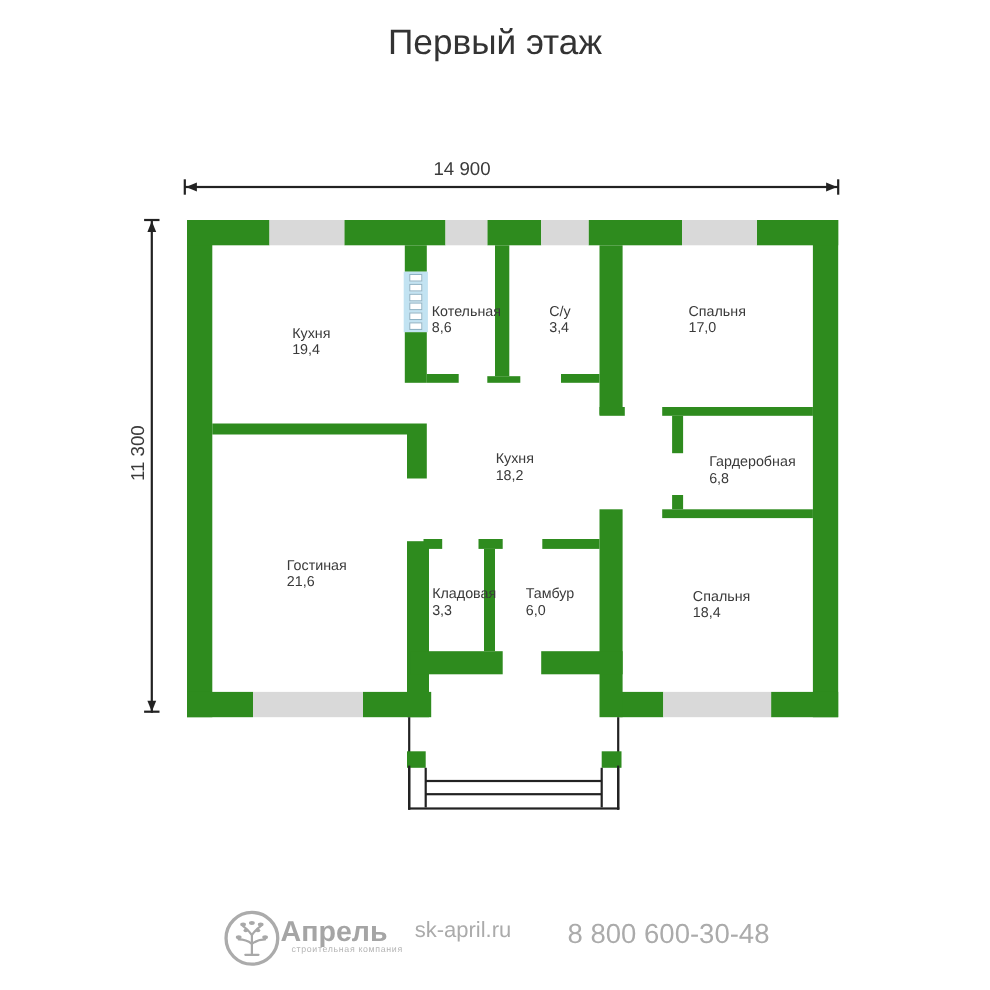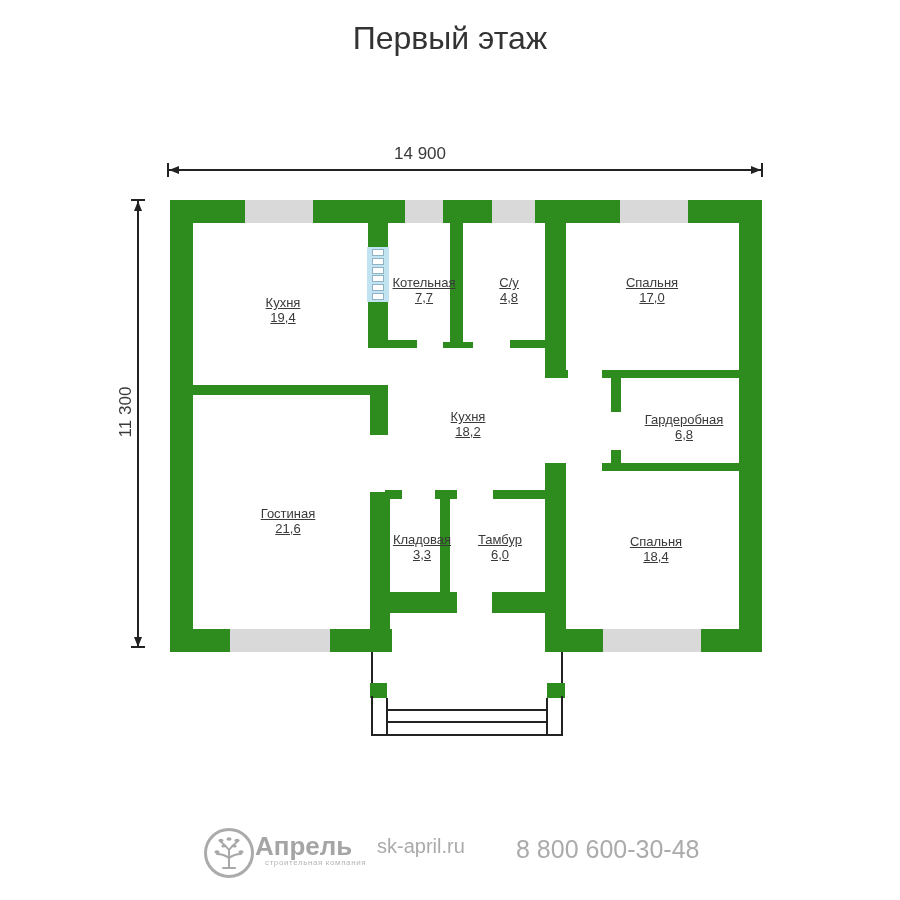--- a/index.html
+++ b/index.html
@@ -4,22 +4,22 @@
 <style>
   html,body { margin:0; padding:0; background:#fff; }
   body { width:900px; height:900px; position:relative; overflow:hidden;
          font-family:"Liberation Sans", sans-serif; }
   .abs  { position:absolute; }
   .w    { position:absolute; background:var(--wall-green); }
   .win  { position:absolute; background:var(--window-gray); }
   .chim { position:absolute; background:var(--chimney-blue);
           display:flex; flex-direction:column; justify-content:space-evenly; align-items:center; }
   .vent { width:10px; height:5px; background:#fff; border:1px solid #8fb3c5; }
-  .room-label { position:absolute; transform:translate(-50%,-50%); text-align:center;
-          color:var(--text-dark); font-size:13px; line-height:15px; white-space:nowrap;text-decoration:underline; }
+  .room-label { position:absolute; transform:translate(-50%,-50%); text-align:left;
+          color:var(--text-dark); font-size:13px; line-height:15px; white-space:nowrap; }
   .dimline { position:absolute; background:var(--line-dark); }
   .tick { position:absolute; background:var(--line-dark); }
   .arr  { position:absolute; width:0; height:0; }
   .dimlabel { position:absolute; color:var(--text-dark); font-size:17px; text-align:center; }
   .title { position:absolute; left:0; top:20px; width:900px; text-align:center;
            font-size:32px; color:#333; }
   .pline { position:absolute; background:var(--line-dark); }
   .steps-outline { position:absolute; border:2px solid var(--line-dark); border-top:none; }
   .footer-text { position:absolute; color:var(--footer-gray); }
 </style>
@@ -100,25 +100,25 @@
 <div class="pline" style="left:546px;top:698px;width:2px;height:36px"></div>
 <div class="pline" style="left:387px;top:709px;width:160px;height:2px"></div>
 <div class="pline" style="left:387px;top:721px;width:160px;height:2px"></div>
 
 <div class="room-label" style="left:283px;top:310px">
   <div>Кухня</div>
   <div>19,4</div>
 </div>
 <div class="room-label" style="left:424px;top:290px">
   <div>Котельная</div>
-  <div>7,7</div>
+  <div>8,6</div>
 </div>
 <div class="room-label" style="left:509px;top:290px">
   <div>С/у</div>
-  <div>4,8</div>
+  <div>3,4</div>
 </div>
 <div class="room-label" style="left:652px;top:290px">
   <div>Спальня</div>
   <div>17,0</div>
 </div>
 <div class="room-label" style="left:468px;top:424px">
   <div>Кухня</div>
   <div>18,2</div>
 </div>
 <div class="room-label" style="left:684px;top:427px">

